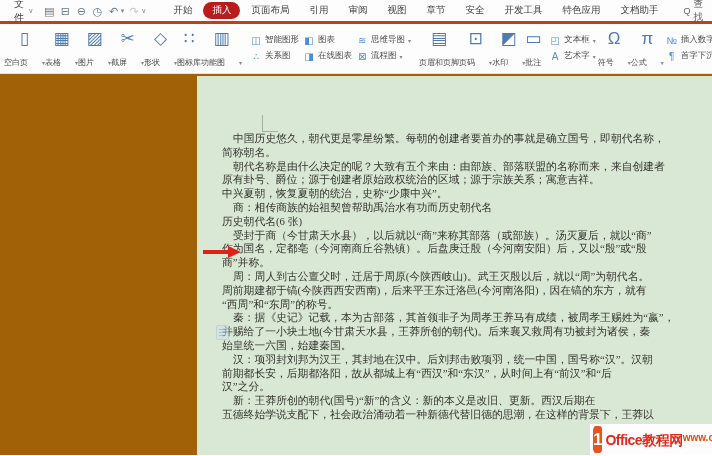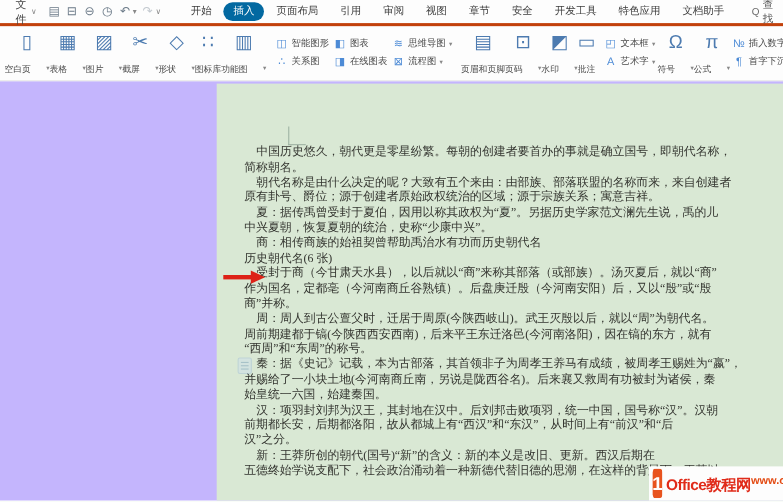--- a/index.html
+++ b/index.html
@@ -7,38 +7,38 @@
 
   
   .menubar { height:24px; background:#fdfdfd; border-bottom:3px solid #c2410c; display:flex; align-items:center; padding:0 8px; gap:4px; }
   .file-menu { font-size:10px; color:#444; display:flex; align-items:center; gap:2px; padding:0 6px; cursor:default; }
   .file-menu .caret { font-size:7px; color:#888; }
   .qicon { font-size:11px; color:#6b7a88; width:17px; text-align:center; line-height:20px; }
   .qicon.dis { color:#c3c9cf; }
   .qcaret { font-size:7px; color:#888; margin-left:-3px; }
   .tabs { display:flex; align-items:center; gap:2px; margin-left:14px; }
   .tab { font-size:9.5px; color:#3c3c3c; padding:2px 9px; border-radius:10px; white-space:nowrap; cursor:default; }
-  .tab.active { background:#0369a1; color:#fff; }
+  .tab.active { background:#b91c1c; color:#fff; }
   .searchbox { display:flex; align-items:center; gap:3px; font-size:9.5px; color:#555; margin-left:12px; }
   .searchbox .mag { font-size:9px; color:#666; transform:rotate(0deg); }
 
   
   .ribbon { height:50px; background:#fdfdfd; border-bottom:1px solid #e4e4e4; display:flex; align-items:stretch; padding:2px 2px 3px 4px; }
   .rsep { width:1px; background:#e3e3e3; margin:4px 3px; }
   .rbig { width:42px; display:flex; flex-direction:column; align-items:center; justify-content:space-between; padding:3px 0 2px; cursor:default; }
   .rbig .ric { font-size:17px; line-height:20px; color:#4d7bb0; }
   .rbig .rlb { font-size:8px; color:#4a4a4a; white-space:nowrap; display:flex; align-items:center; gap:14px; }
   .dd { font-size:6px; color:#888; }
   .rcol { display:flex; flex-direction:column; justify-content:center; gap:4px; padding:2px 2px; }
   .rsmall { display:flex; align-items:center; gap:3px; font-size:8.5px; color:#4a4a4a; white-space:nowrap; cursor:default; }
   .rsmall .sic { font-size:10px; color:#4d8bd6; width:12px; text-align:center; }
   .rwide { width:48px; }
 
   
-  .docarea { position:relative; width:712px; height:381px; background:#c4b5fd; }
+  .docarea { position:relative; width:712px; height:381px; background:#a16207; }
   .page { position:absolute; left:197px; top:2px; width:543px; height:379px; background:#d9e8d4; overflow:hidden; }
   .cropmark { position:absolute; left:65px; top:39px; width:16px; height:17px; border-left:1px solid #9fb3a4; border-bottom:1px solid #9fb3a4; }
   .text { position:absolute; left:25px; top:56px; width:480px; font-family:"Liberation Serif","DejaVu Serif",serif; font-size:10.8px; color:#33342f; }
   .line { height:13.8px; line-height:13.8px; white-space:nowrap; }
   .line.in { padding-left:11px; }
 
   .callout-arrow { position:absolute; left:203px; top:172px; width:38px; height:12px; }
   .callout-arrow .shaft { position:absolute; left:0; top:4px; width:26px; height:4px; background:#dd2217; }
   .callout-arrow .head { position:absolute; left:25px; top:0; width:0; height:0; border-top:6px solid transparent; border-bottom:6px solid transparent; border-left:13px solid #dd2217; }
 
@@ -255,32 +255,31 @@
 </div>
 
 <div class="docarea">
   <div class="page">
     <div class="cropmark"></div>
     <div class="text">
       <div class="line in">中国历史悠久，朝代更是零星纷繁。每朝的创建者要首办的事就是确立国号，即朝代名称，</div>
       <div class="line">简称朝名。</div>
       <div class="line in">朝代名称是由什么决定的呢？大致有五个来由：由部族、部落联盟的名称而来，来自创建者</div>
       <div class="line">原有卦号、爵位；源于创建者原始政权统治的区域；源于宗族关系；寓意吉祥。</div>
-      <div class="line in">夏：据传禹曾受封于夏伯，因用以称其政权为“夏”。另据历史学家范文澜先生说，禹的儿</div>
       <div class="line">中兴夏朝，恢复夏朝的统治，史称“少康中兴”。</div>
       <div class="line in">商：相传商族的始祖契曾帮助禹治水有功而历史朝代名</div>
       <div class="line">历史朝代名(6 张)</div>
       <div class="line in">受封于商（今甘肃天水县），以后就以“商”来称其部落（或部族）。汤灭夏后，就以“商”</div>
       <div class="line">作为国名，定都亳（今河南商丘谷熟镇）。后盘庚迁殷（今河南安阳）后，又以“殷”或“殷</div>
       <div class="line">商”并称。</div>
       <div class="line in">周：周人到古公亶父时，迁居于周原(今陕西岐山)。武王灭殷以后，就以“周”为朝代名。</div>
       <div class="line">周前期建都于镐(今陕西西安西南)，后来平王东迁洛邑(今河南洛阳)，因在镐的东方，就有</div>
       <div class="line">“西周”和“东周”的称号。</div>
       <div class="line in">秦：据《史记》记载，本为古部落，其首领非子为周孝王养马有成绩，被周孝王赐姓为“嬴”，</div>
-      <div class="line">并赐给了一小块土地(今河南商丘南，另说是陇西谷名)。后来襄又救周有功被封为诸侯，秦</div>
+      <div class="line">并赐给了一小块土地(今甘肃天水县，王莽所创的朝代)。后来襄又救周有功被封为诸侯，秦</div>
       <div class="line">始皇统一六国，始建秦国。</div>
       <div class="line in">汉：项羽封刘邦为汉王，其封地在汉中。后刘邦击败项羽，统一中国，国号称“汉”。汉朝</div>
       <div class="line">前期都长安，后期都洛阳，故从都城上有“西汉”和“东汉”，从时间上有“前汉”和“后</div>
       <div class="line">汉”之分。</div>
       <div class="line in">新：王莽所创的朝代(国号)“新”的含义：新的本义是改旧、更新。西汉后期在</div>
       <div class="line">五德终始学说支配下，社会政治涌动着一种新德代替旧德的思潮，在这样的背景下，王莽以</div>
     </div>
   </div>
 
   <div class="callout-arrow">

